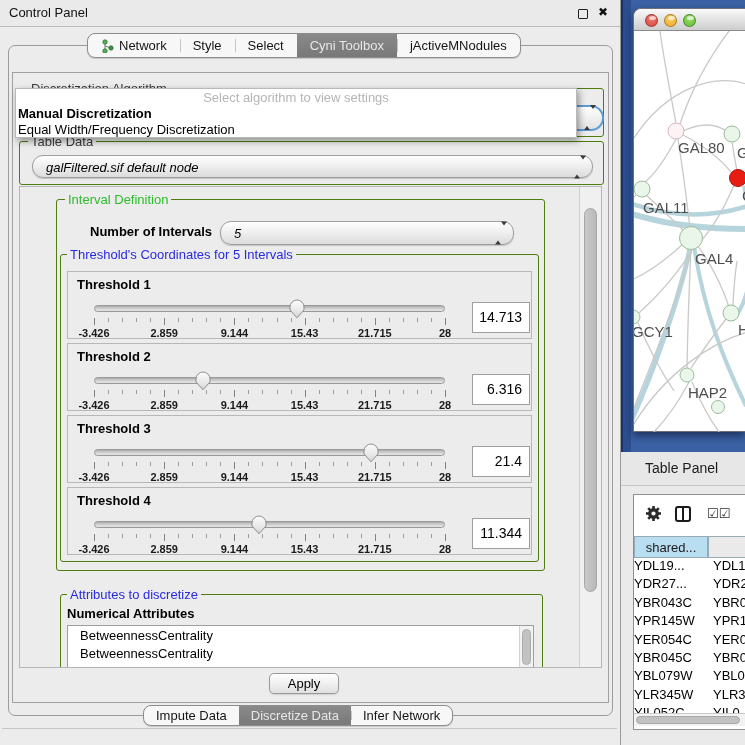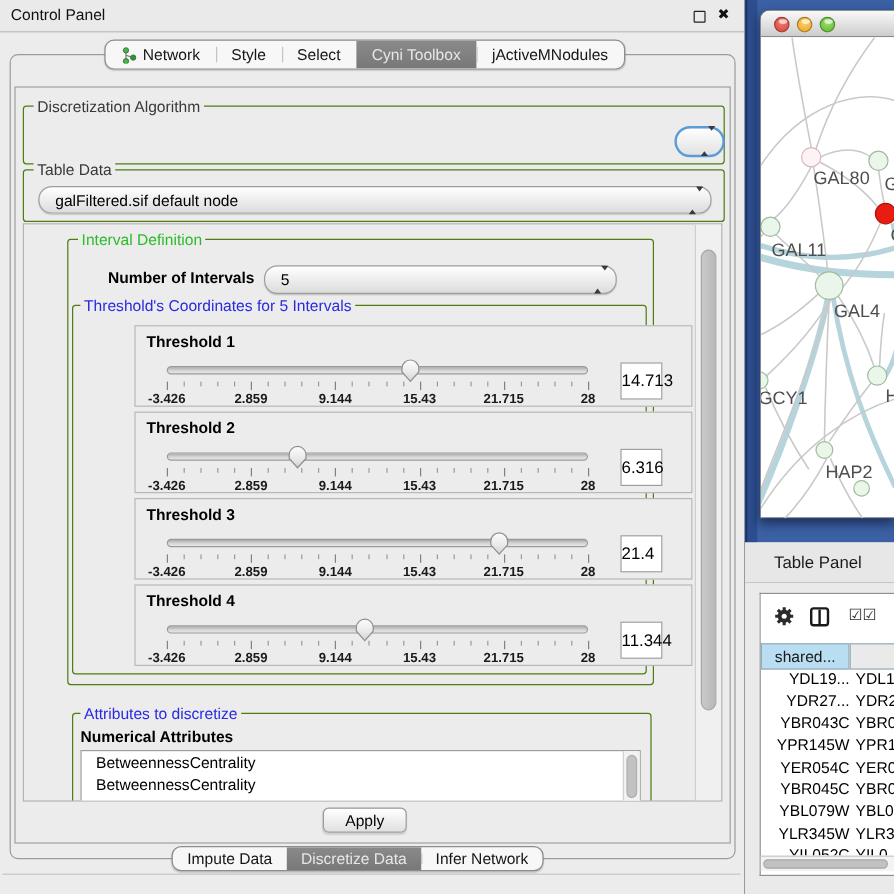--- a/index.html
+++ b/index.html
@@ -42,49 +42,49 @@
 #algo-combo-hidden { position:absolute; left:542px; top:16px; width:42px; height:26px; border:2px solid #5b9bd8; border-radius:13px; background:linear-gradient(#ffffff,#e2e2e2); }
 
 
 #algo-popup { left:2px; top:15px; width:562px; height:50px; background:#fff; border:1px solid #b9b9b9; box-shadow:2px 3px 7px rgba(0,0,0,.4); z-index:50; }
 #algo-popup .hint { position:absolute; top:1px; width:100%; text-align:center; font-size:13px; color:#b5b5b5; }
 #algo-popup .opt { position:absolute; left:2px; font-size:13px; color:#000; white-space:nowrap; }
 #algo-popup .opt.bold { font-weight:bold; }
 
 
 #tabledata-group { left:6px; top:68px; width:585px; height:44px; }
-.aqua-combo { position:absolute; border:1px solid #9f9f9f; border-radius:11px; background:linear-gradient(#ffffff,#dcdcdc); box-shadow:0 1px 1px rgba(0,0,0,.18); font-size:13px; color:#000; }
+.aqua-combo { position:absolute; border:1px solid #9f9f9f; border-radius:11px; background:linear-gradient(#ffffff,#dcdcdc); box-shadow:0 1px 1px rgba(0,0,0,.18); font-size:13px; color:#000;font-style:italic; }
 .aqua-combo .val { position:absolute; left:13px; top:50%; transform:translateY(-50%); white-space:nowrap; }
 #tabledata-combo { left:12px; top:13px; width:561px; height:23px; }
 
 
 #scrollpane { left:6px; top:113px; width:583px; height:482px; border:1px solid #b5b5b5; background:#ececec; overflow:hidden; }
 #vscroll { position:absolute; right:0; top:0; width:22px; height:100%; border-left:1px solid #cfcfcf; background:#f0f0f0; }
 #vscroll .thumb { position:absolute; left:4px; width:13px; top:21px; height:384px; border-radius:7px; background:linear-gradient(90deg,#c9c9c9,#b9b9b9); border:1px solid #a5a5a5; }
 #viewport { position:absolute; left:0; top:0; width:558px; height:100%; }
 
 #interval-group { left:36px; top:12px; width:489px; height:372px; }
 #interval-group > .group-label { color:#2cbc2c; }
 #num-intervals-label { left:70px; top:37px; font-size:13px; font-weight:bold; color:#000; }
 #num-intervals-spinner { left:200px; top:34px; width:294px; height:24px; }
 
 #thr-group { left:40px; top:67px; width:479px; height:308px; }
 #thr-group > .group-label { color:#2a2ae0; left:6px;text-align:right; }
 
-.threshold-box { position:absolute; left:6px; width:465px; height:68px; border:1px solid #b8b8b8; background:#ececec;margin-left:45px; }
+.threshold-box { position:absolute; left:6px; width:465px; height:68px; border:1px solid #b8b8b8; background:#ececec; }
 .thr-title { position:absolute; left:9px; top:5px; font-size:13px; font-weight:bold; color:#000; }
 .slider { position:absolute; left:26px; top:0; width:351px; height:100%; }
 .slider .track { position:absolute; left:0; top:33px; width:100%; height:7px; border-radius:4px; background:linear-gradient(#ababab,#d8d8d8 60%,#e6e6e6); border:1px solid #9a9a9a; }
 .slider .ticks { position:absolute; left:0; top:46px; width:100%; height:9px; }
 .slider .tick { position:absolute; width:1px; background:#9a9a9a; height:4px; top:0; }
 .slider .tick.major { height:7px; background:#818181; }
 .slider .ticklabels { position:absolute; left:0; top:55px; width:100%; height:12px; }
 .slider .ticklabel { position:absolute; transform:translateX(-50%); font-size:11px; font-weight:bold; color:#1a1a1a; white-space:nowrap; }
 .slider .thumb { position:absolute; top:26px; width:17px; height:21px; transform:translateX(-50%); }
-.thr-value { position:absolute; left:404px; top:30px; width:35px; height:31px; background:#fff; border:1px solid #9e9e9e; font-size:14px; color:#000; text-align:right; padding:6px 7px 0 0; }
+.thr-value { position:absolute; left:404px; top:30px; width:58px; height:31px; background:#fff; border:1px solid #9e9e9e; font-size:14px; color:#000; text-align:right; padding:6px 7px 0 0; }
 
 #attr-group { left:40px; top:407px; width:483px; height:150px; }
 #attr-group > .group-label { color:#2a2ae0; left:6px; }
 #attr-list-title { position:absolute; left:6px; top:11px; font-size:13px; font-weight:bold; color:#000; }
 #attr-list { position:absolute; left:6px; top:30px; width:467px; height:118px; background:#fff; border:1px solid #9e9e9e; }
 #attr-list .items { position:absolute; left:0; top:1px; right:14px; bottom:0; overflow:hidden; }
 #attr-list .item { padding-left:12px; font-size:13px; color:#000; line-height:18px; }
 #attr-scroll { position:absolute; right:0; top:0; width:14px; height:100%; border-left:1px solid #d2d2d2; background:#f2f2f2; }
 #attr-scroll .thumb { position:absolute; left:2px; width:9px; top:3px; height:36px; border-radius:5px; background:#c2c2c2; border:1px solid #adadad; }
 
@@ -112,21 +112,21 @@
 #gear-icon { position:absolute; left:11px; top:10px; width:17px; height:17px; }
 #colview-icon { position:absolute; left:41px; top:11px; width:16px; height:16px; border:2px solid #1a1a1a; border-radius:3px; }
 #colview-icon::after { content:""; position:absolute; left:5px; top:0; width:2px; height:12px; background:#1a1a1a; }
 #check-icons { position:absolute; left:73px; top:11px; font-family:"DejaVu Sans",sans-serif; font-size:13px; color:#2f2f2f; letter-spacing:0px; }
 #tp-header-row { position:absolute; left:0; top:41px; width:140px; height:22px; }
 #tp-header-row .hcell { position:absolute; top:0; height:22px; font-size:13px; color:#1a1a1a; border:1px solid #98abb5; text-align:center; line-height:21px; }
 #hcell-shared { left:0; width:74px; background:#b9ddf1; }
 #hcell-name { left:74px; width:66px; background:#eaeaea; border-color:#aaa; text-align:left; padding-left:22px; }
 #tp-rows { position:absolute; left:0; top:63px; width:100%; height:155px; overflow:hidden; }
 .tp-row { position:relative; height:18.4px; }
-.tp-row .c1 { position:absolute; left:0; width:74px; text-align:right; font-size:13px; color:#000; }
+.tp-row .c1 { position:absolute; left:0; width:74px; text-align:left; font-size:13px; color:#000; }
 .tp-row .c2 { position:absolute; left:79px; font-size:13px; color:#000; white-space:nowrap; }
 #hscroll { position:absolute; left:0; top:218px; width:100%; height:13px; background:#f3f3f3; border-top:1px solid #c9c9c9; }
 #hscroll .thumb { position:absolute; left:2px; top:2px; width:104px; height:8px; border-radius:4px; background:#c1c1c1; border:1px solid #a8a8a8; }
 
 svg text { font-family:"Liberation Sans",sans-serif; }
 </style>
 </head>
 <body>
 
 <div id="control-panel" class="abs">
@@ -165,20 +165,25 @@
 
   <div id="content-panel" class="abs">
 
     <div id="algo-group" class="group">
       <span class="group-label">Discretization Algorithm</span>
       <div id="algo-combo-hidden">
         <span class="spin-arrows"><span class="up"></span><span class="down"></span></span>
       </div>
     </div>
 
+    <div id="algo-popup" class="abs">
+      <div class="hint">Select algorithm to view settings</div>
+      <div class="opt bold" style="top:17px">Manual Discretization</div>
+      <div class="opt" style="top:33px">Equal Width/Frequency Discretization</div>
+    </div>
 
     <div id="tabledata-group" class="group">
       <span class="group-label">Table Data</span>
       <div id="tabledata-combo" class="aqua-combo">
         <span class="val">galFiltered.sif default node</span>
         <span class="spin-arrows"><span class="up"></span><span class="down"></span></span>
       </div>
     </div>
 
     <div id="scrollpane" class="abs">

